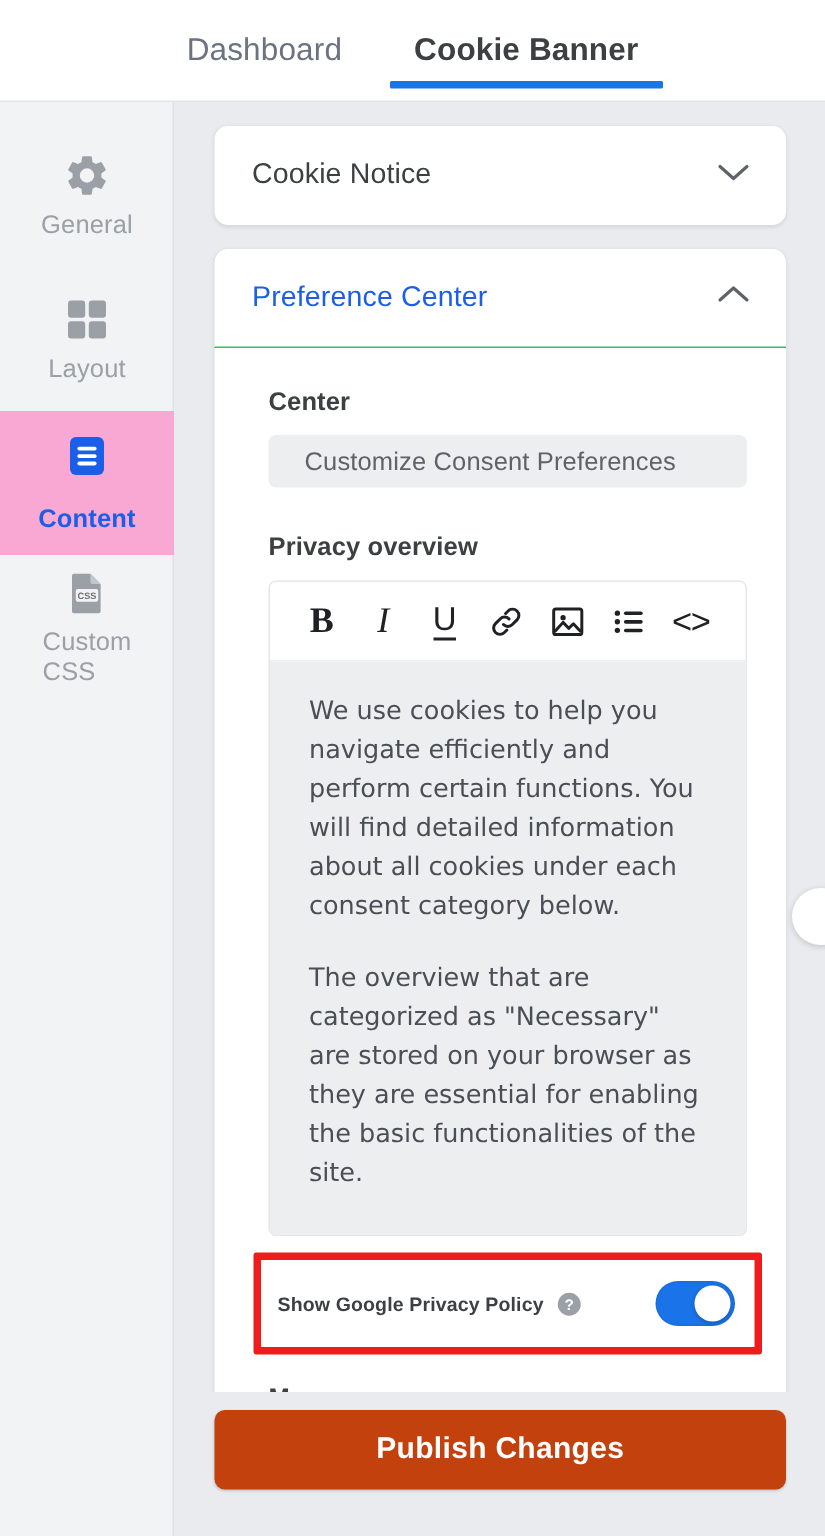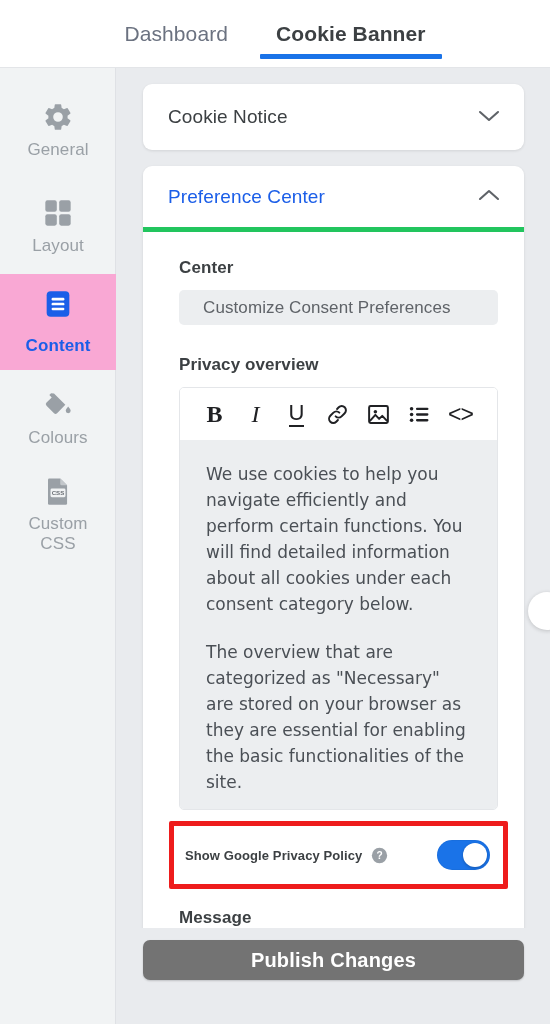--- a/index.html
+++ b/index.html
@@ -88,21 +88,21 @@
     user-select: none;
   }
   .side-item.active {
     background: #f9a8d4;
     color: #1b5ee8;
     gap: 16px;
   }
   .side-label {
     font-size: 17px;
     line-height: 20px;
-    text-align: center;
+    text-align: left;
     font-weight: normal;
     letter-spacing: 0.1px;
   }
   .side-item.active .side-label { font-weight: bold; color:#1b5ee8; }
   .side-ico { width: 32px; height: 32px; display:block; }
 
   
   .main {
     position: absolute;
     top: 68px; left: 117px;
@@ -189,21 +189,21 @@
     color: #202124;
   }
   .tool-btn svg { display: block; }
   .tool-b { font-size: 24px; font-weight: bold; font-family:"Liberation Serif", serif; line-height:1; }
   .tool-i { font-size: 24px; font-style: italic; font-family:"Liberation Serif", serif; line-height:1; }
   .tool-u { font-size: 22px; line-height:1; border-bottom: 2.5px solid #202124; padding-bottom:1px; font-family:"Liberation Sans", sans-serif;}
   .tool-code { font-size: 23px; line-height:1; font-family:"Liberation Sans", sans-serif; letter-spacing:-1px;}
 
   .editor-area {
     background: #eceef0;
-    padding: 20px 26px 14px 26px;
+    padding: 20px 26px 28px 26px;
     min-height: 120px;
   }
   .editor-area p {
     font-size: 17px;
     line-height: 26px;
     color: #4a4f55;
     font-family: "DejaVu Sans", sans-serif;
   }
   .editor-area p + p { margin-top: 22px; }
 
@@ -259,22 +259,22 @@
     position: absolute;
     left: 117px; bottom: 0;
     width: 433px;
     height: 96px;
     background: #e9ebee;
   }
   .publish-btn {
     position: absolute;
     left: 26px; right: 26px;
     top: 12px;
-    height: 40px;
-    background: #737373;
+    height: 53px;
+    background: #c2410c;
     border: none;
     border-radius: 7px;
     color: #ffffff;
     font-size: 20px;
     font-weight: bold;
     letter-spacing: 0.2px;
     cursor: pointer;
     font-family: "Liberation Sans", sans-serif;
     box-shadow: 0 1px 2px rgba(0,0,0,0.18);
   }
@@ -338,29 +338,20 @@
         <svg class="side-ico" viewBox="0 0 24 24">
           <rect x="3.5" y="2.5" width="17" height="19" rx="3" fill="#1b5ee8"></rect>
           <rect x="7.2" y="7.4" width="9.6" height="1.9" rx="0.9" fill="#ffffff"></rect>
           <rect x="7.2" y="11.1" width="9.6" height="1.9" rx="0.9" fill="#ffffff"></rect>
           <rect x="7.2" y="14.8" width="9.6" height="1.9" rx="0.9" fill="#ffffff"></rect>
         </svg>
       </span>
       <span class="side-label">Content</span>
     </div>
 
-    <div class="side-item">
-      <span>
-        <svg class="side-ico" viewBox="0 0 24 24" fill="none">
-          <path d="M6.8 3.2 L5.5 4.5 L7.3 6.3 L3.4 10.2 a1.6 1.6 0 0 0 0 2.3 l5.6 5.6 a1.6 1.6 0 0 0 2.3 0 l6.2 -6.2 -8.5 -8.5 z" fill="#9aa0a6"></path>
-          <path d="M19.6 13.2 c-0.9 1.2 -1.8 2.3 -1.8 3.2 a1.85 1.85 0 1 0 3.7 0 c0 -0.9 -0.9 -2 -1.9 -3.2 z" fill="#9aa0a6"></path>
-        </svg>
-      </span>
-      <span class="side-label">Colours</span>
-    </div>
 
     <div class="side-item">
       <span>
         <svg class="side-ico" viewBox="0 0 24 24">
           <path d="M5.5 2.6h8.2l5.1 5.1v13.7a1 1 0 0 1-1 1H5.5a1 1 0 0 1-1-1V3.6a1 1 0 0 1 1-1z" fill="#9aa0a6"></path>
           <path d="M13.7 2.6 L18.8 7.7 h-4.1a1 1 0 0 1-1-1z" fill="#c3c7cb"></path>
           <rect x="6.4" y="10.2" width="11.2" height="6.4" rx="1" fill="#f1f3f4"></rect>
           <text x="12" y="15.1" font-size="4.6" font-weight="bold" text-anchor="middle" fill="#6b7076" font-family="Liberation Sans, sans-serif">CSS</text>
         </svg>
       </span>
@@ -375,21 +366,21 @@
         <span class="card-title">Cookie Notice</span>
         <span>
           <svg class="chev" viewBox="0 0 22 13" fill="none" stroke="#5f6368" stroke-width="2.1" stroke-linecap="round" stroke-linejoin="round">
             <polyline points="2,3 11,11 20,3"></polyline>
           </svg>
         </span>
       </div>
     </section>
 
     <section class="card pref">
-      <div class="card-head" style="border-bottom:5px solid #22c55e;">
+      <div class="card-head" style="border-bottom:1px solid #22c55e;">
         <span class="card-title open">Preference Center</span>
         <span>
           <svg class="chev" viewBox="0 0 22 13" fill="none" stroke="#5f6368" stroke-width="2.1" stroke-linecap="round" stroke-linejoin="round">
             <polyline points="2,10 11,2 20,10"></polyline>
           </svg>
         </span>
       </div>
 
       <div class="card-body">
 

